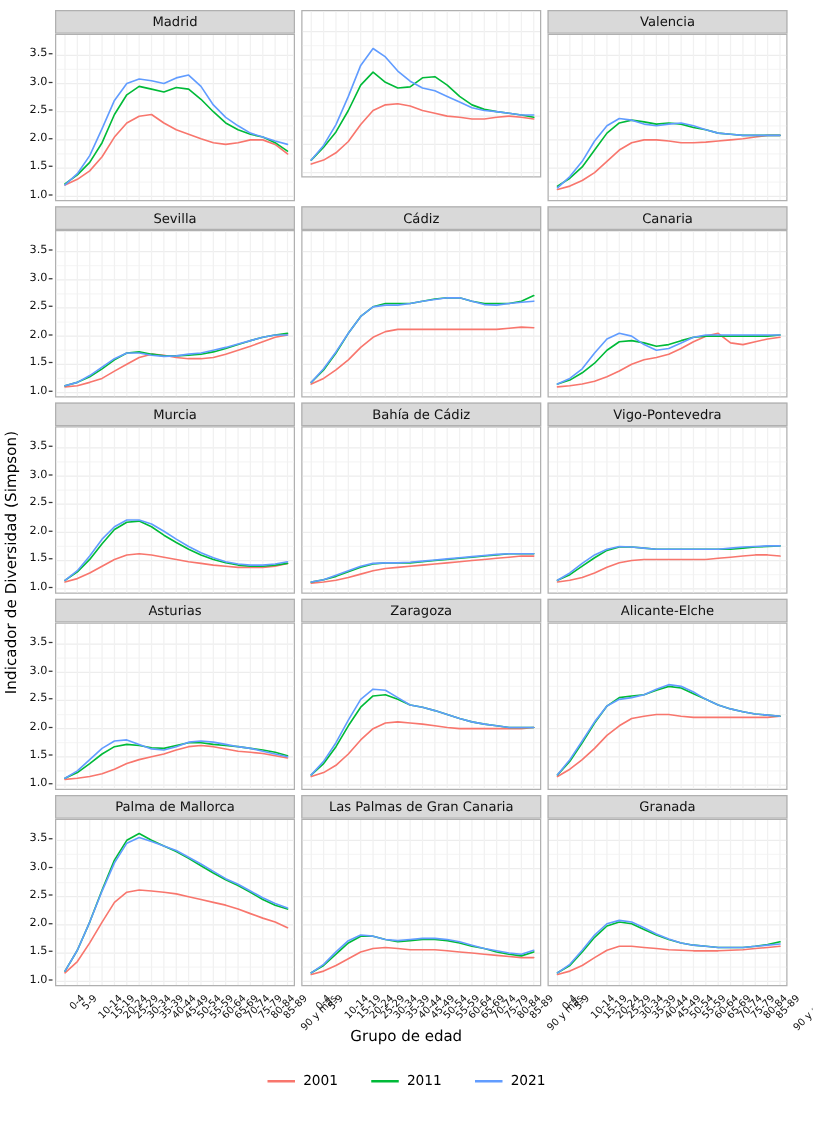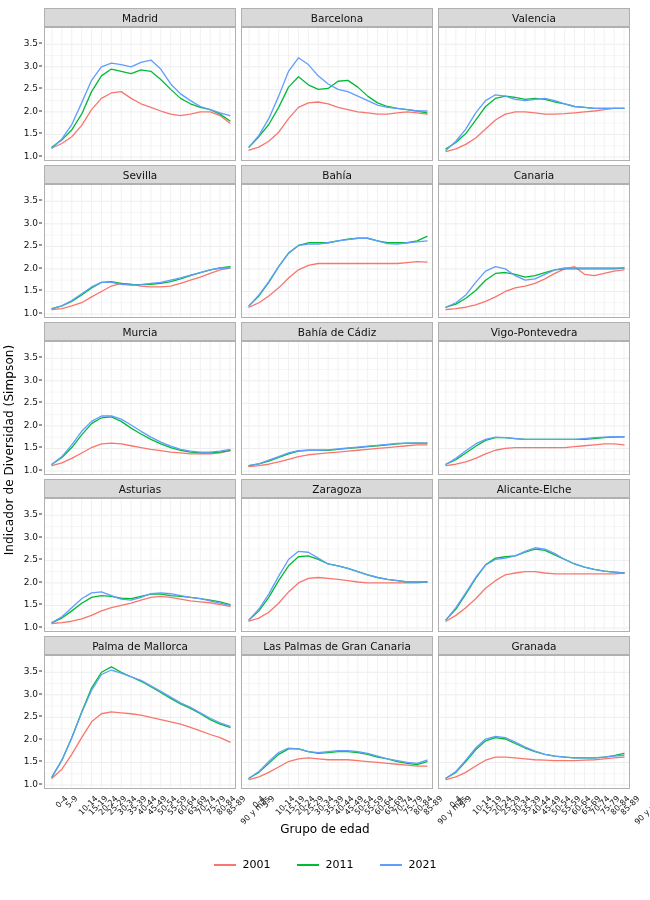--- a/index.html
+++ b/index.html
@@ -219,21 +219,20 @@
               <line x1="165.2222222222222" x2="165.2222222222222" y1="0" y2="134" stroke="#f1f1f1" stroke-width="1"></line>
               <line x1="175.11111111111111" x2="175.11111111111111" y1="0" y2="134" stroke="#f1f1f1" stroke-width="1"></line>
               <line x1="185" x2="185" y1="0" y2="134" stroke="#f1f1f1" stroke-width="1"></line>
               <path d="M7.00 119.98 L16.89 115.47 L26.78 108.71 L36.67 97.44 L46.56 81.65 L56.44 70.38 L66.33 64.97 L76.22 63.62 L86.11 70.38 L96.00 75.79 L105.89 79.40 L115.78 83.01 L125.67 86.16 L135.56 87.52 L145.44 86.16 L155.33 83.91 L165.22 83.91 L175.11 87.52 L185.00 95.18" fill="none" stroke="#F8766D" stroke-width="1.3" stroke-linejoin="round" stroke-linecap="round"></path>
               <path d="M7.00 119.08 L16.89 111.87 L26.78 101.95 L36.67 86.16 L46.56 63.62 L56.44 47.84 L66.33 41.07 L76.22 43.33 L86.11 45.58 L96.00 41.97 L105.89 43.33 L115.78 51.44 L125.67 61.36 L135.56 70.38 L145.44 75.79 L155.33 79.40 L165.22 81.65 L175.11 86.16 L185.00 92.93" fill="none" stroke="#00BA38" stroke-width="1.3" stroke-linejoin="round" stroke-linecap="round"></path>
               <path d="M7.00 119.98 L16.89 110.96 L26.78 96.53 L36.67 74.89 L46.56 52.35 L56.44 38.82 L66.33 35.21 L76.22 36.56 L86.11 38.82 L96.00 34.31 L105.89 32.05 L115.78 41.07 L125.67 55.95 L135.56 65.87 L145.44 72.64 L155.33 78.50 L165.22 81.65 L175.11 84.81 L185.00 87.52" fill="none" stroke="#619CFF" stroke-width="1.3" stroke-linejoin="round" stroke-linecap="round"></path>
             </svg>
           </div>
         </div>
         <div class="panel">
-          <div class="strip">Barcelona</div>
           <div class="plotbox">
             <svg width="192" height="134">
               <line x1="0" x2="192" y1="129" y2="129" stroke="#ededed" stroke-width="1"></line>
               <line x1="0" x2="192" y1="106.45454545454547" y2="106.45454545454547" stroke="#ededed" stroke-width="1"></line>
               <line x1="0" x2="192" y1="83.9090909090909" y2="83.9090909090909" stroke="#ededed" stroke-width="1"></line>
               <line x1="0" x2="192" y1="61.36363636363636" y2="61.36363636363636" stroke="#ededed" stroke-width="1"></line>
               <line x1="0" x2="192" y1="38.81818181818181" y2="38.81818181818181" stroke="#ededed" stroke-width="1"></line>
               <line x1="0" x2="192" y1="16.272727272727273" y2="16.272727272727273" stroke="#ededed" stroke-width="1"></line>
               <line x1="0" x2="192" y1="117.72727272727272" y2="117.72727272727272" stroke="#f6f6f6" stroke-width="1"></line>
               <line x1="0" x2="192" y1="95.18181818181819" y2="95.18181818181819" stroke="#f6f6f6" stroke-width="1"></line>
@@ -341,21 +340,21 @@
               <line x1="165.2222222222222" x2="165.2222222222222" y1="0" y2="134" stroke="#f1f1f1" stroke-width="1"></line>
               <line x1="175.11111111111111" x2="175.11111111111111" y1="0" y2="134" stroke="#f1f1f1" stroke-width="1"></line>
               <line x1="185" x2="185" y1="0" y2="134" stroke="#f1f1f1" stroke-width="1"></line>
               <path d="M7.00 124.49 L16.89 123.59 L26.78 120.88 L36.67 117.73 L46.56 111.87 L56.44 106.45 L66.33 101.04 L76.22 98.34 L86.11 99.24 L96.00 101.04 L105.89 101.95 L115.78 101.95 L125.67 101.04 L135.56 98.34 L145.44 95.18 L155.33 92.03 L165.22 88.42 L175.11 84.81 L185.00 83.01" fill="none" stroke="#F8766D" stroke-width="1.3" stroke-linejoin="round" stroke-linecap="round"></path>
               <path d="M7.00 123.59 L16.89 120.88 L26.78 116.37 L36.67 110.06 L46.56 102.85 L56.44 97.44 L66.33 96.53 L76.22 98.34 L86.11 99.69 L96.00 99.69 L105.89 99.24 L115.78 98.34 L125.67 96.53 L135.56 93.83 L145.44 90.67 L155.33 87.52 L165.22 84.81 L175.11 83.01 L185.00 81.65" fill="none" stroke="#00BA38" stroke-width="1.3" stroke-linejoin="round" stroke-linecap="round"></path>
               <path d="M7.00 123.59 L16.89 120.88 L26.78 115.47 L36.67 108.71 L46.56 101.95 L56.44 97.44 L66.33 97.44 L76.22 99.24 L86.11 100.14 L96.00 99.69 L105.89 98.34 L115.78 97.44 L125.67 95.18 L135.56 92.93 L145.44 90.22 L155.33 87.52 L165.22 84.81 L175.11 83.01 L185.00 83.01" fill="none" stroke="#619CFF" stroke-width="1.3" stroke-linejoin="round" stroke-linecap="round"></path>
             </svg>
           </div>
         </div>
         <div class="panel">
-          <div class="strip">Bahía</div>
+          <div class="strip">Cádiz</div>
           <div class="plotbox">
             <svg width="192" height="134">
               <line x1="0" x2="192" y1="129" y2="129" stroke="#ededed" stroke-width="1"></line>
               <line x1="0" x2="192" y1="106.45454545454547" y2="106.45454545454547" stroke="#ededed" stroke-width="1"></line>
               <line x1="0" x2="192" y1="83.9090909090909" y2="83.9090909090909" stroke="#ededed" stroke-width="1"></line>
               <line x1="0" x2="192" y1="61.36363636363636" y2="61.36363636363636" stroke="#ededed" stroke-width="1"></line>
               <line x1="0" x2="192" y1="38.81818181818181" y2="38.81818181818181" stroke="#ededed" stroke-width="1"></line>
               <line x1="0" x2="192" y1="16.272727272727273" y2="16.272727272727273" stroke="#ededed" stroke-width="1"></line>
               <line x1="0" x2="192" y1="117.72727272727272" y2="117.72727272727272" stroke="#f6f6f6" stroke-width="1"></line>
               <line x1="0" x2="192" y1="95.18181818181819" y2="95.18181818181819" stroke="#f6f6f6" stroke-width="1"></line>

